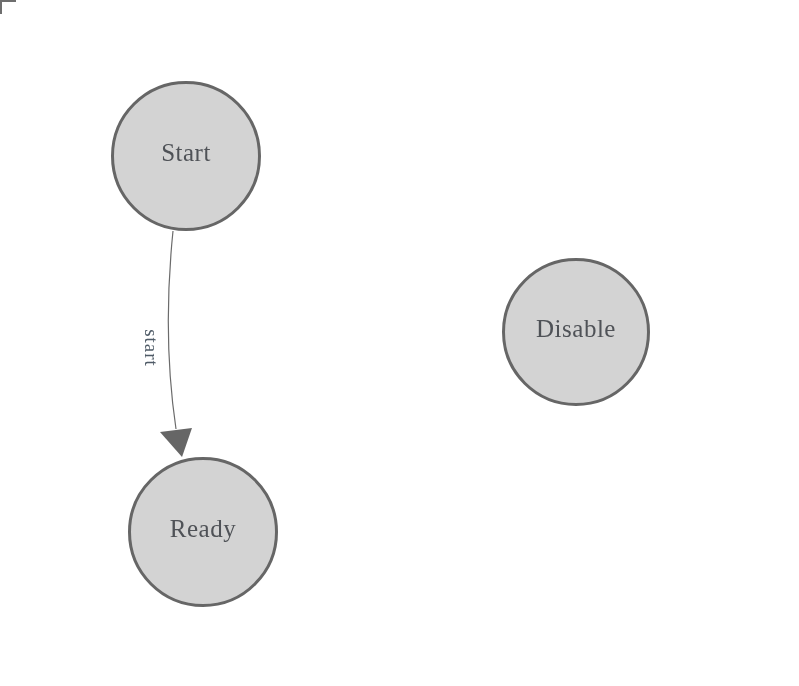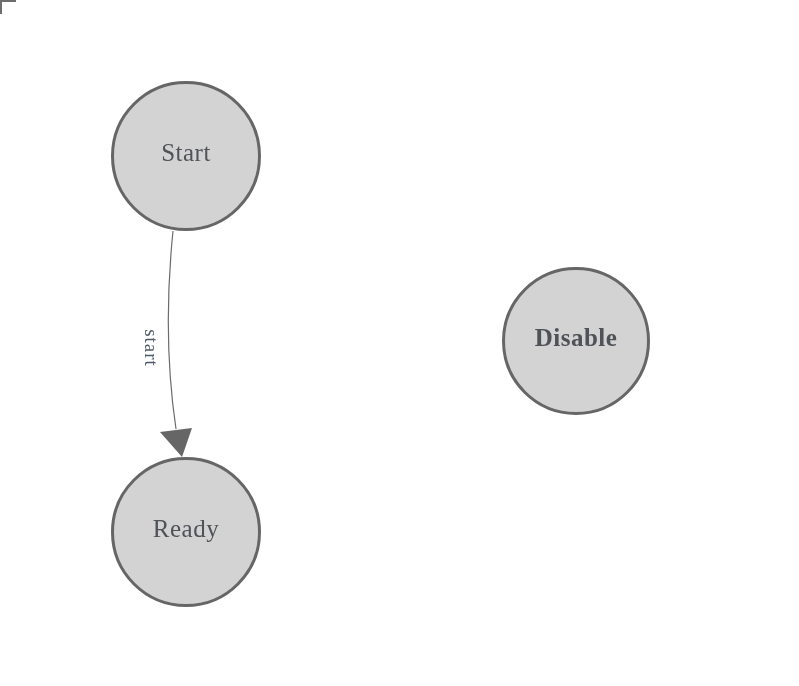--- a/index.html
+++ b/index.html
@@ -48,22 +48,22 @@
     position: absolute;
     box-sizing: border-box;
     border-radius: 50%;
     background: var(--node-fill, #d3d3d3);
     border: 3px solid var(--node-stroke, #666666);
     display: flex;
     align-items: center;
     justify-content: center;
   }
   .node-start   { left: 111px; top: 81px;  width: 150px; height: 150px; }
-  .node-ready   { left: 111px; top: 457px; width: 150px; height: 150px; }
-  .node-disable { left: 502px; top: 267px; width: 148px; height: 148px; font-weight: bold; }
+  .node-ready   { left: 128px; top: 457px; width: 150px; height: 150px; }
+  .node-disable { left: 502px; top: 258px; width: 148px; height: 148px; }
   .node-label {
     font-size: 25px;
     letter-spacing: 0.5px;
     color: var(--node-label, #4f5257);
     user-select: none;
     margin-top: -6px;
   }
   .edge-label {
     position: absolute;
     left: 151px;

